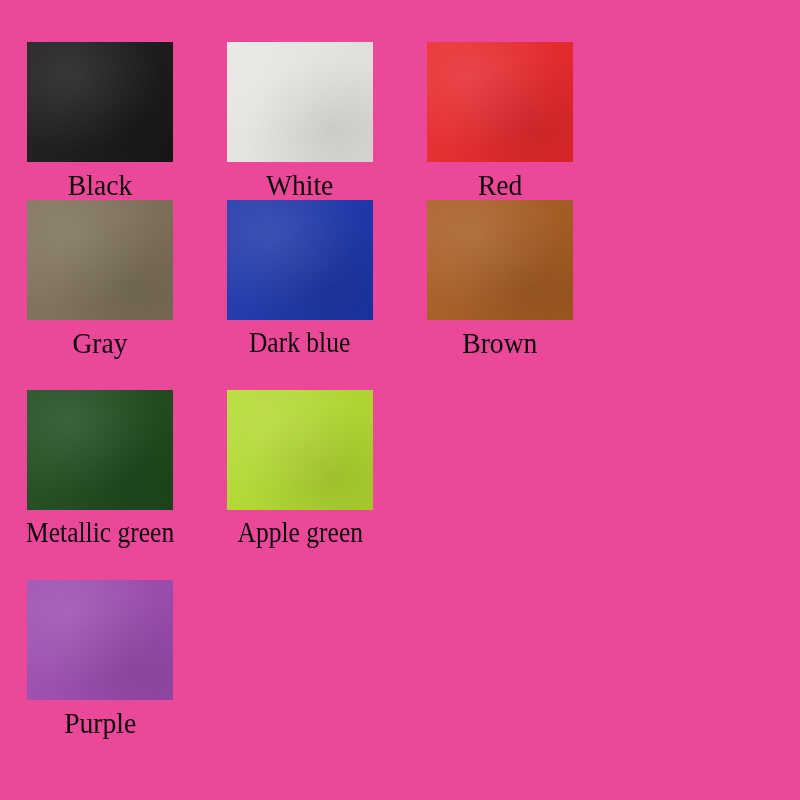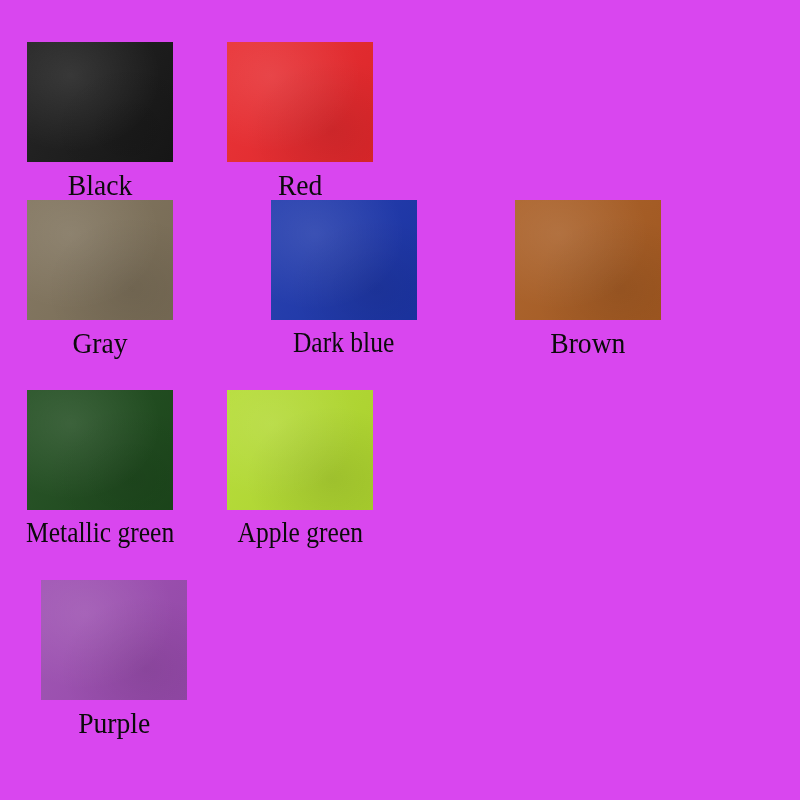--- a/index.html
+++ b/index.html
@@ -22,23 +22,23 @@
     background: #ffffff;
   }
 
   .swatch-row {
     display: flex;
     width: 800px;
     height: 190px;
     box-sizing: border-box;
   }
   .swatch-row.row-1 { height: 200px; padding-top: 42px; }
-  .swatch-row.row-2 { height: 190px; gap: 44px; }
+  .swatch-row.row-2 { height: 190px; }
   .swatch-row.row-3 { height: 190px; }
-  .swatch-row.row-4 { height: 200px; padding-left: 14px; }
+  .swatch-row.row-4 { height: 200px; }
 
   .swatch-cell {
     width: 200px;
     height: 100%;
     display: flex;
     flex-direction: column;
     align-items: center;
     justify-content: flex-start;
     box-sizing: border-box;
   }
@@ -73,26 +73,30 @@
     font-family: "Liberation Serif", "DejaVu Serif", serif;
     transform: scaleX(0.92);
   }
 
   
   .swatch-label.long { font-size: 29px; transform: scaleX(0.88); }
 </style>
 </head>
 <body style="background: rgb(255, 255, 255);">
 
-<div id="color-chart" style="background: #d946ef;">
+<div id="color-chart" style="background: #ec4899;">
 
   <div class="swatch-row row-1">
     <div class="swatch-cell">
       <div class="swatch-chip" style="background-color: rgb(24, 24, 24);"></div>
       <div class="swatch-label" style="color: rgb(11, 11, 11);">Black</div>
+    </div>
+    <div class="swatch-cell">
+      <div class="swatch-chip" style="background-color: rgb(232, 231, 225);"></div>
+      <div class="swatch-label" style="color: rgb(11, 11, 11);">White</div>
     </div>
     <div class="swatch-cell">
       <div class="swatch-chip" style="background-color: rgb(232, 40, 44);"></div>
       <div class="swatch-label" style="color: rgb(11, 11, 11);">Red</div>
     </div>
   </div>
 
   <div class="swatch-row row-2">
     <div class="swatch-cell">
       <div class="swatch-chip" style="background-color: rgb(125, 112, 89);"></div>

